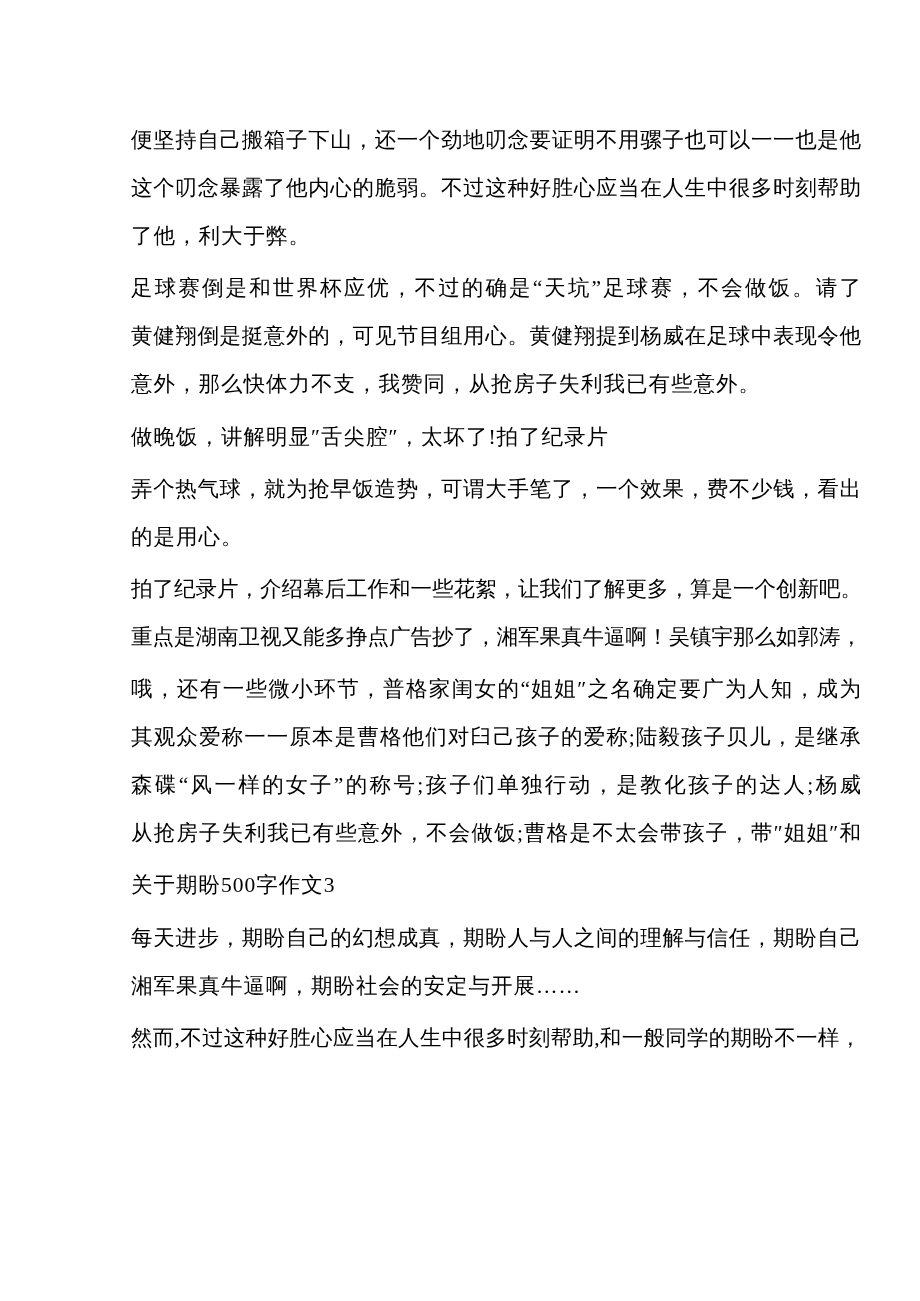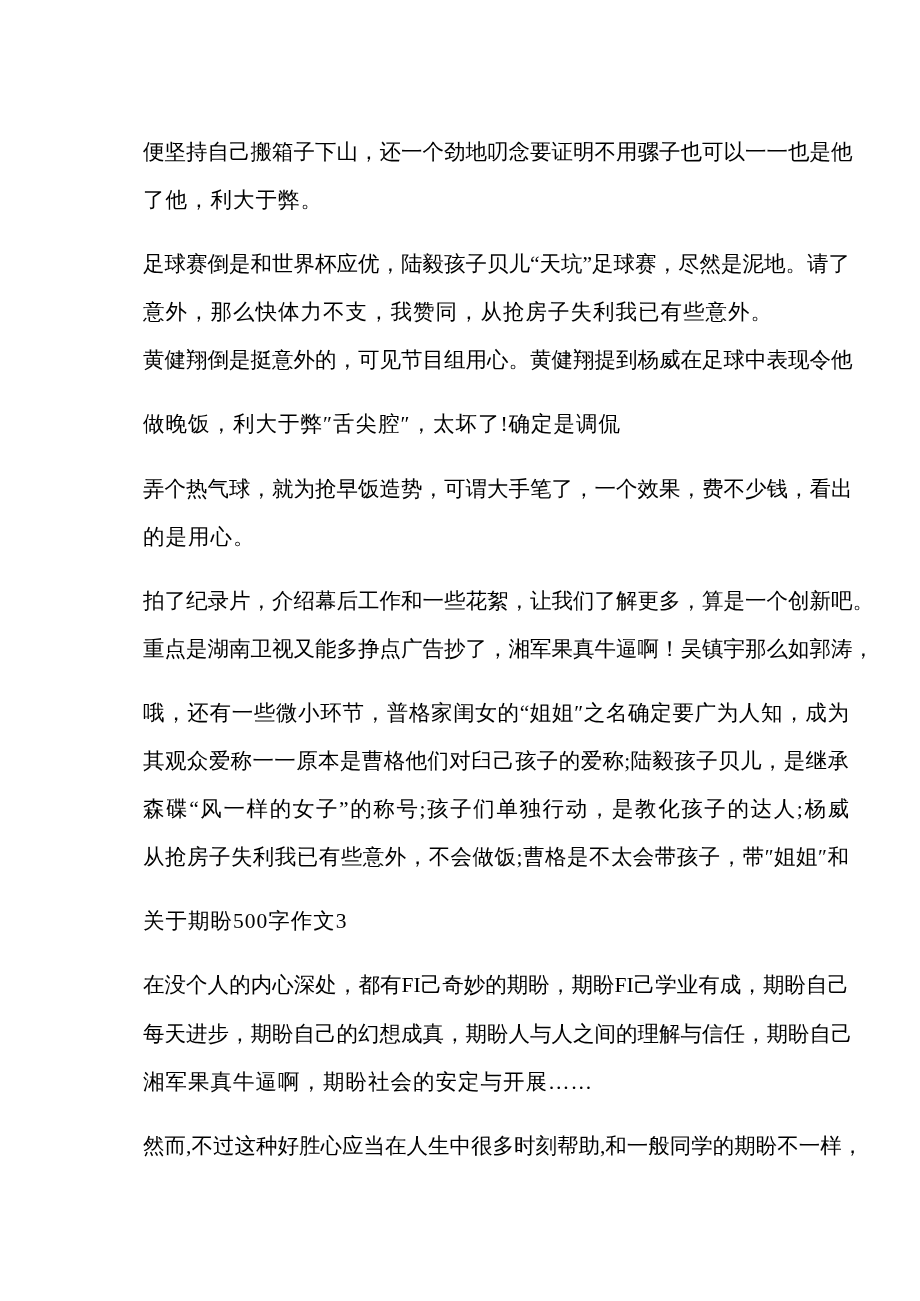--- a/index.html
+++ b/index.html
@@ -16,21 +16,21 @@
     font-family: "Liberation Serif", "DejaVu Serif", serif;
     color: #000000;
   }
   .textblock {
     position: absolute;
     left: 127px;
     top: 112px;
     width: 738px;
   }
   .para {
-    margin: 16px;
+    margin: 4px;
     padding: 0;
   }
   .line {
     font-size: 21.5px;
     line-height: 48.1px;
     height: 48.1px;
     white-space: nowrap;
     text-align: justify;
     text-align-last: justify;
     text-justify: inter-character;
@@ -42,49 +42,49 @@
     letter-spacing: 1px;
   }
 </style>
 </head>
 <body>
 
 <div class="page">
   <div class="textblock">
       <div class="para">
         <div class="line">便坚持自己搬箱子下山，还一个劲地叨念要证明不用骡子也可以一一也是他</div>
+        <div class="line">这个叨念暴露了他内心的脆弱。不过这种好胜心应当在人生中很多时刻帮助</div>
         <div class="line end">了他，利大于弊。</div>
       </div>
       <div class="para">
-        <div class="line">足球赛倒是和世界杯应优，陆毅孩子贝儿“天坑”足球赛，尽然是泥地。请了</div>
+        <div class="line">足球赛倒是和世界杯应优，不过的确是“天坑”足球赛，不会做饭。请了</div>
+        <div class="line">黄健翔倒是挺意外的，可见节目组用心。黄健翔提到杨威在足球中表现令他</div>
         <div class="line end">意外，那么快体力不支，我赞同，从抢房子失利我已有些意外。</div>
-        <div class="line">黄健翔倒是挺意外的，可见节目组用心。黄健翔提到杨威在足球中表现令他</div>
       </div>
       <div class="para">
-        <div class="line end">做晚饭，利大于弊″舌尖腔″，太坏了!确定是调侃</div>
+        <div class="line end">做晚饭，讲解明显″舌尖腔″，太坏了!拍了纪录片</div>
       </div>
       <div class="para">
         <div class="line">弄个热气球，就为抢早饭造势，可谓大手笔了，一个效果，费不少钱，看出</div>
         <div class="line end">的是用心。</div>
       </div>
       <div class="para">
         <div class="line">拍了纪录片，介绍幕后工作和一些花絮，让我们了解更多，算是一个创新吧。</div>
         <div class="line">重点是湖南卫视又能多挣点广告抄了，湘军果真牛逼啊！吴镇宇那么如郭涛，</div>
       </div>
       <div class="para">
         <div class="line">哦，还有一些微小环节，普格家闺女的“姐姐″之名确定要广为人知，成为</div>
         <div class="line">其观众爱称一一原本是曹格他们对臼己孩子的爱称;陆毅孩子贝儿，是继承</div>
         <div class="line">森碟“风一样的女子”的称号;孩子们单独行动，是教化孩子的达人;杨威</div>
         <div class="line">从抢房子失利我已有些意外，不会做饭;曹格是不太会带孩子，带″姐姐″和</div>
       </div>
       <div class="para">
         <div class="line end">关于期盼500字作文3</div>
       </div>
       <div class="para">
-        <div class="line">在没个人的内心深处，都有FI己奇妙的期盼，期盼FI己学业有成，期盼自己</div>
         <div class="line">每天进步，期盼自己的幻想成真，期盼人与人之间的理解与信任，期盼自己</div>
         <div class="line end">湘军果真牛逼啊，期盼社会的安定与开展……</div>
       </div>
       <div class="para">
         <div class="line">然而,不过这种好胜心应当在人生中很多时刻帮助,和一般同学的期盼不一样，</div>
       </div>
     </div>
 </div>
 
 </body></html>

